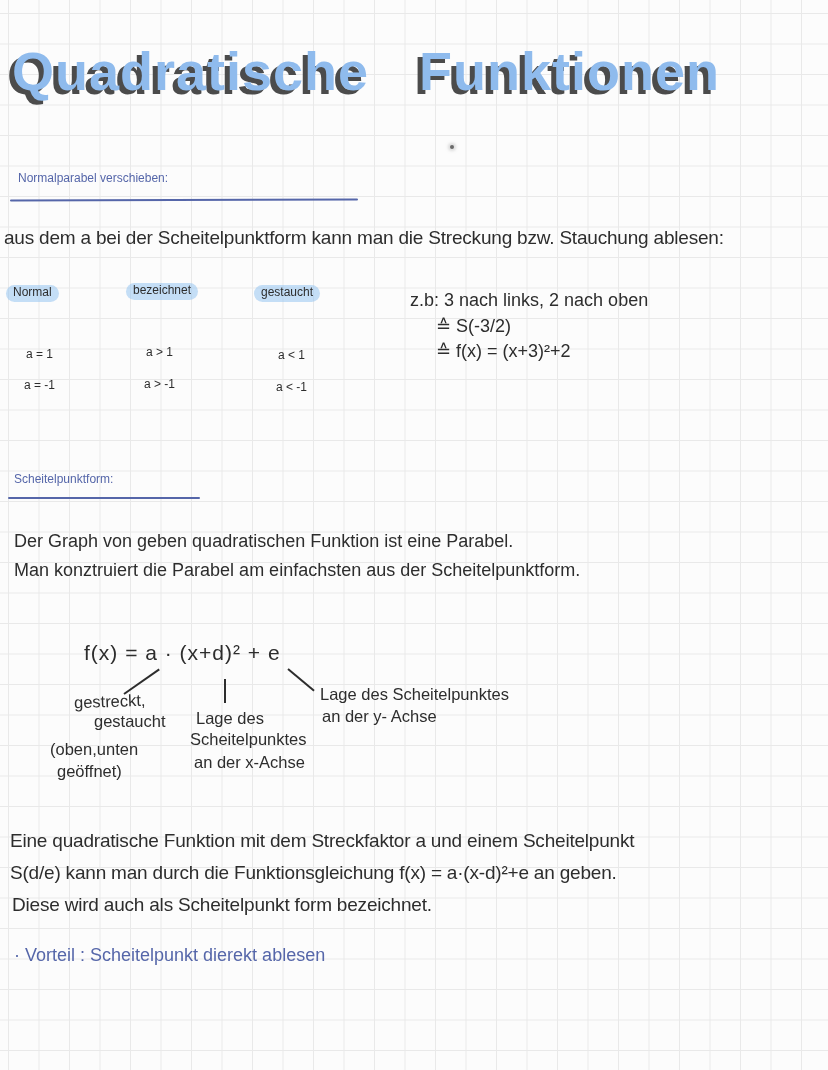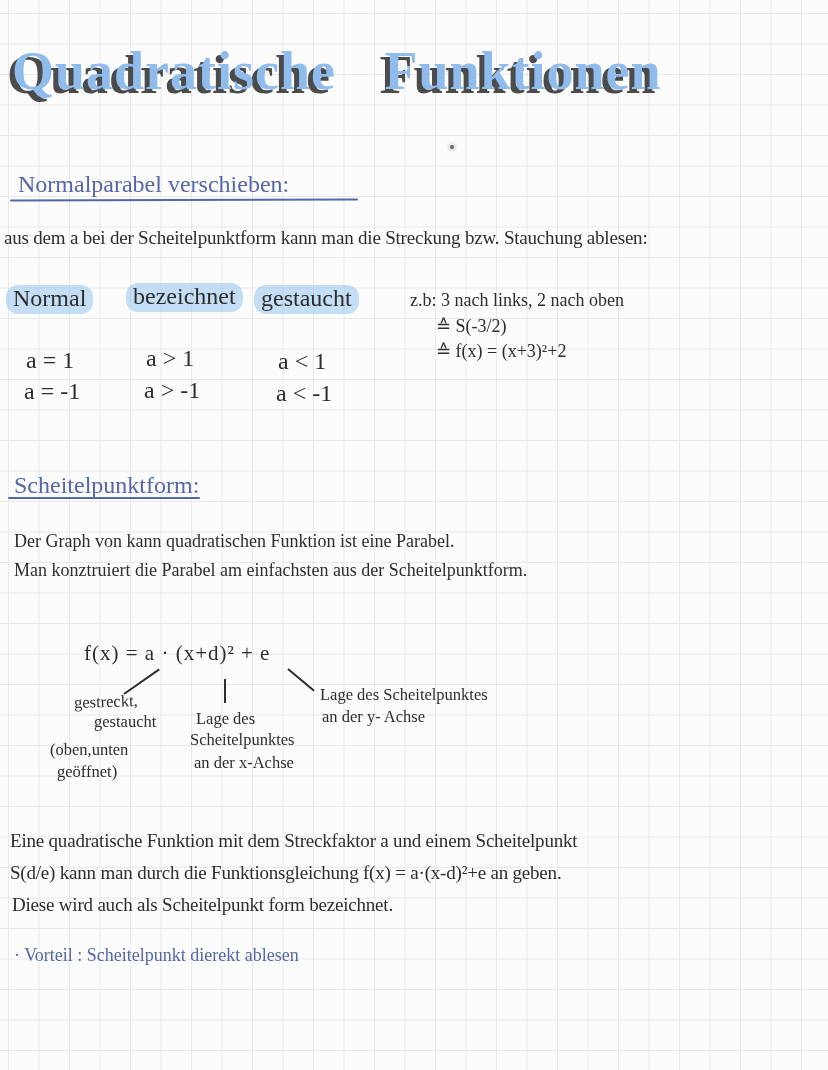--- a/index.html
+++ b/index.html
@@ -6,32 +6,32 @@
   .page{
     position:relative;
     width:828px;height:1070px;
     background-color:#fcfcfc;
     background-image:
       linear-gradient(to right,#e9e9e9 1px,transparent 1px),
       linear-gradient(to bottom,#e9e9e9 1px,transparent 1px);
     background-size:30.5px 30.5px;
     background-position:8px 13px;
     overflow:hidden;
-    font-family:Liberation Serif, serif;
+    font-family:Liberation Sans, sans-serif;
   }
   .abs{position:absolute;white-space:nowrap;}
   .ink{color:#2d2d2d;}
   .blue{color:#5566a9;}
   .title{
     font-size:54px;font-weight:bold;letter-spacing:1px;word-spacing:34px;
     color:#8fbbed;text-shadow:-5px 4px 0 #4b4b4b;
   }
   .h-underline{position:absolute;height:2px;background:#5566a9;border-radius:2px;}
   .hl{background:rgba(150,196,240,.55);border-radius:12px;padding:0 7px 3px 7px;}
-  .t20{font-size:24px;}
+  .t20{font-size:12px;}
   .t18{font-size:18px;text-align:center;}
   .t175{font-size:19px;letter-spacing:-0.2px;}
   .t165{font-size:16.5px;}
   .formula{font-size:21px;letter-spacing:1px;}
   .pline{position:absolute;background:#2d2d2d;}
   .speck{position:absolute;width:4px;height:4px;border-radius:50%;
     background:#6a6a6a;box-shadow:0 0 3px 2px rgba(160,160,160,.35);}
 </style>
 </head>
 <body>
@@ -59,21 +59,21 @@
   <div class="abs ink t20" style="left:144px;top:377px;">a &gt; -1</div>
   <div class="abs ink t20" style="left:276px;top:380px;">a &lt; -1</div>
 
   <div class="abs ink t18" style="left:410px;top:290px;">z.b:  3 nach links, 2 nach oben</div>
   <div class="abs ink t18" style="left:436px;top:315px;">≙  S(-3/2)</div>
   <div class="abs ink t18" style="left:436px;top:340px;">≙  f(x) =  (x+3)²+2</div>
 
   <div class="abs blue t20" style="left:14px;top:472px;">Scheitelpunktform:</div>
   <div class="h-underline" style="left:8px;top:497px;width:192px;"></div>
 
-  <div class="abs ink t18" style="left:14px;top:531px;">Der Graph  von kann  quadratischen  Funktion  ist eine  Parabel.</div>
+  <div class="abs ink t18" style="left:14px;top:531px;">Der Graph  von geben  quadratischen  Funktion  ist eine  Parabel.</div>
   <div class="abs ink t18" style="left:14px;top:560px;">Man konztruiert  die  Parabel  am einfachsten aus   der   Scheitelpunktform.</div>
 
   <div class="abs ink formula" style="left:84px;top:641px;">f(x) = a · (x+d)² + e</div>
 
   <div class="pline" style="left:124px;top:693px;width:43px;height:2px;transform:rotate(-35deg);transform-origin:left center;"></div>
   <div class="pline" style="left:224px;top:679px;width:2px;height:24px;"></div>
   <div class="pline" style="left:288px;top:668px;width:34px;height:2px;transform:rotate(40deg);transform-origin:left center;"></div>
 
   <div class="abs ink t165" style="left:74px;top:692px;transform:rotate(-2deg);">gestreckt,</div>
   <div class="abs ink t165" style="left:94px;top:712px;">gestaucht</div>

